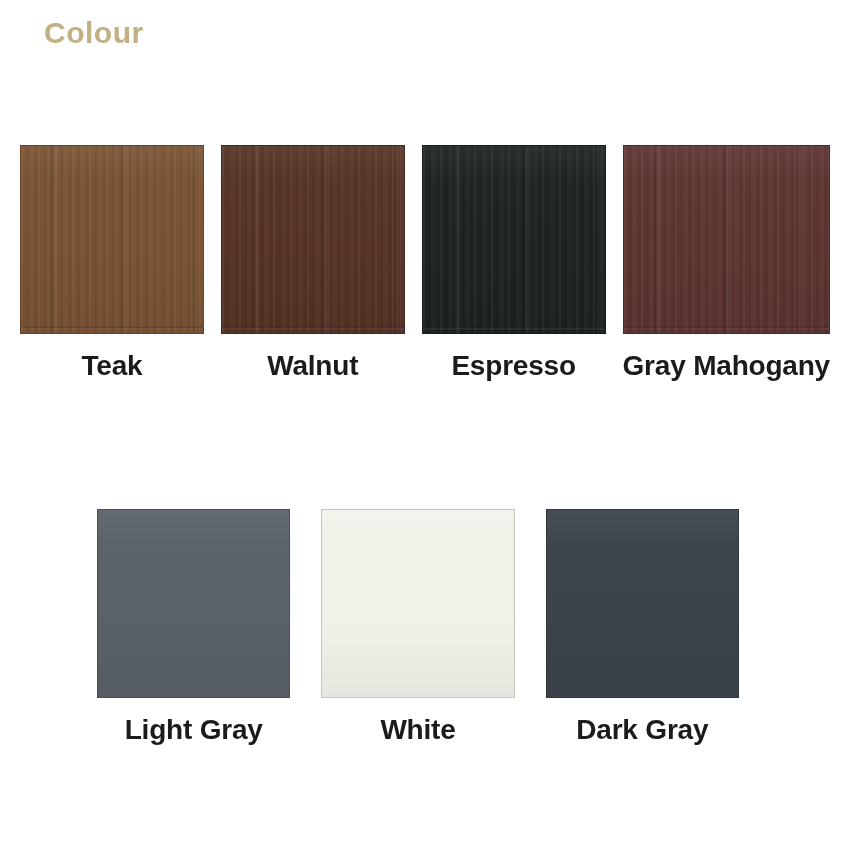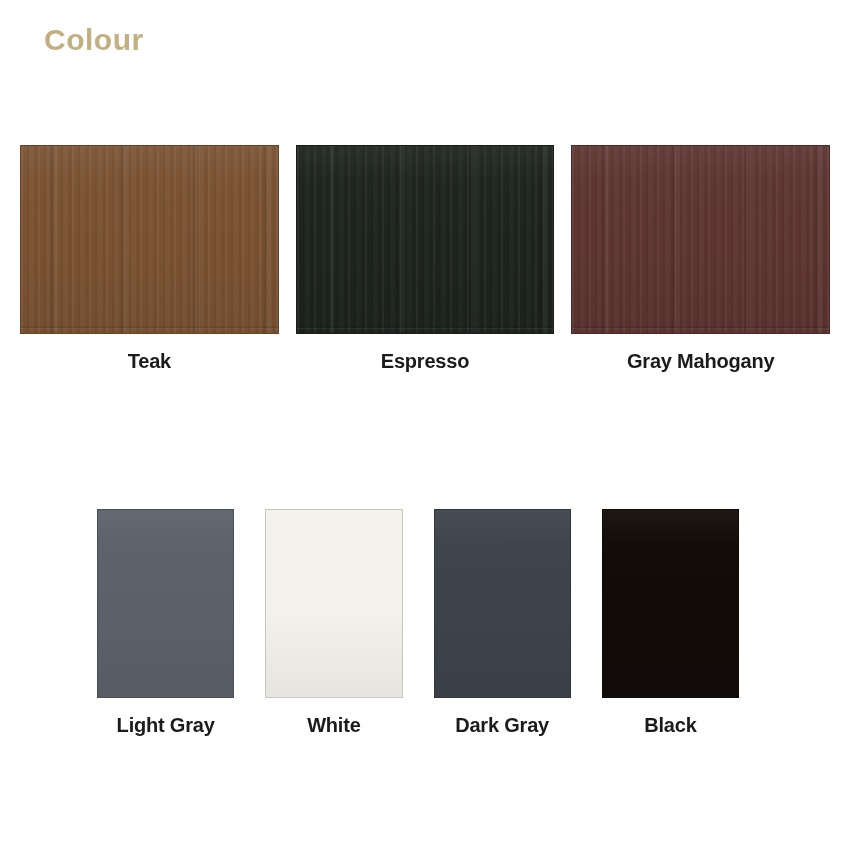--- a/index.html
+++ b/index.html
@@ -113,41 +113,49 @@
       rgba(0,0,0,0.00),
       rgba(0,0,0,0.16),
       rgba(255,255,255,0.07),
       rgba(0,0,0,0.00));
     pointer-events: none;
   }
 
   .swatch-label {
     margin-top: 16px;
     font-family: "Liberation Sans Narrow", "Liberation Sans", sans-serif;
-    font-size: 20px;
+    font-size: 28px;
     font-weight: bold;
     color: #1b1b1b;
     text-align: center;
     white-space: nowrap;
     letter-spacing: -0.2px;
   }
 </style>
 </head>
 <body style="background: rgb(255, 255, 255);">
 
-<div id="page-title" style="color: rgb(194, 176, 131); margin-top: 7px;">Colour</div>
+<div id="page-title" style="color: rgb(194, 176, 131);">Colour</div>
 
 <div class="swatch-row" id="row-wood">
     <div class="swatch-cell">
       <div class="swatch-chip" style="background: rgb(122, 82, 50);">
         <div class="grain"></div>
         <div class="seam"></div>
         <div class="sheen"></div>
       </div>
       <div class="swatch-label">Teak</div>
+    </div>
+    <div class="swatch-cell">
+      <div class="swatch-chip" style="background: rgb(85, 51, 38);">
+        <div class="grain"></div>
+        <div class="seam"></div>
+        <div class="sheen"></div>
+      </div>
+      <div class="swatch-label">Walnut</div>
     </div>
     <div class="swatch-cell">
       <div class="swatch-chip" style="background: rgb(29, 35, 31);">
         <div class="grain"></div>
         <div class="seam"></div>
         <div class="sheen"></div>
       </div>
       <div class="swatch-label">Espresso</div>
     </div>
     <div class="swatch-cell">
@@ -172,19 +180,13 @@
         <div class="sheen"></div>
       </div>
       <div class="swatch-label">White</div>
     </div>
     <div class="swatch-cell">
       <div class="swatch-chip" style="background: rgb(61, 67, 75);">
         <div class="sheen"></div>
       </div>
       <div class="swatch-label">Dark Gray</div>
     </div>
-    <div class="swatch-cell">
-      <div class="swatch-chip" style="background: rgb(17, 11, 8);">
-        <div class="sheen"></div>
-      </div>
-      <div class="swatch-label">Black</div>
-    </div>
   </div>
 
 </body></html>

